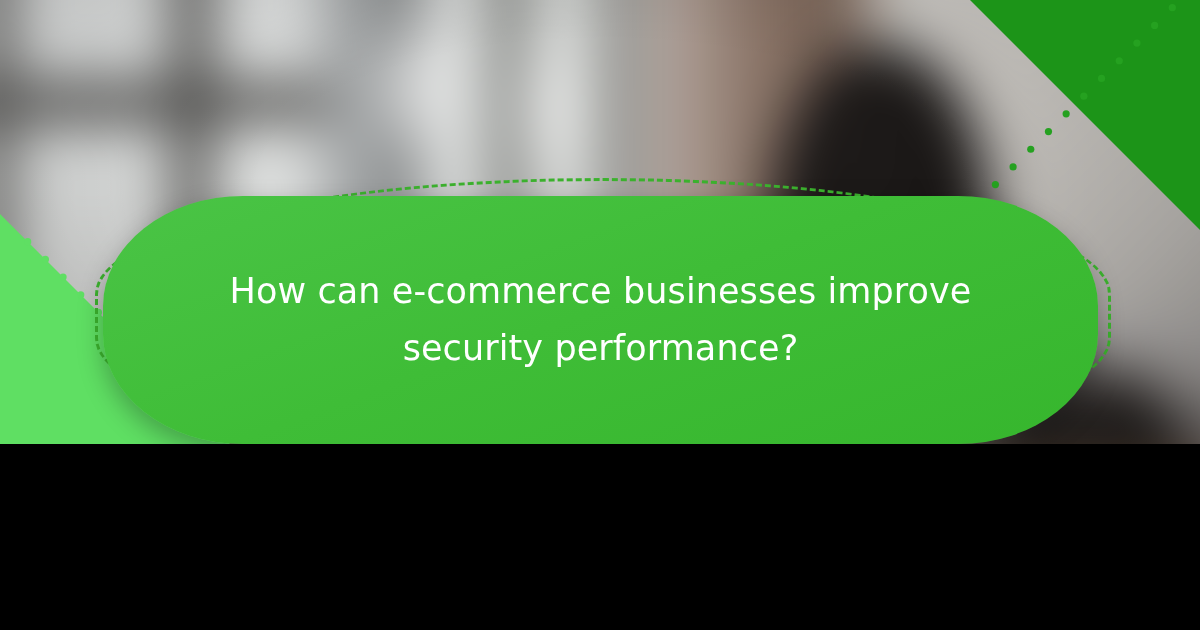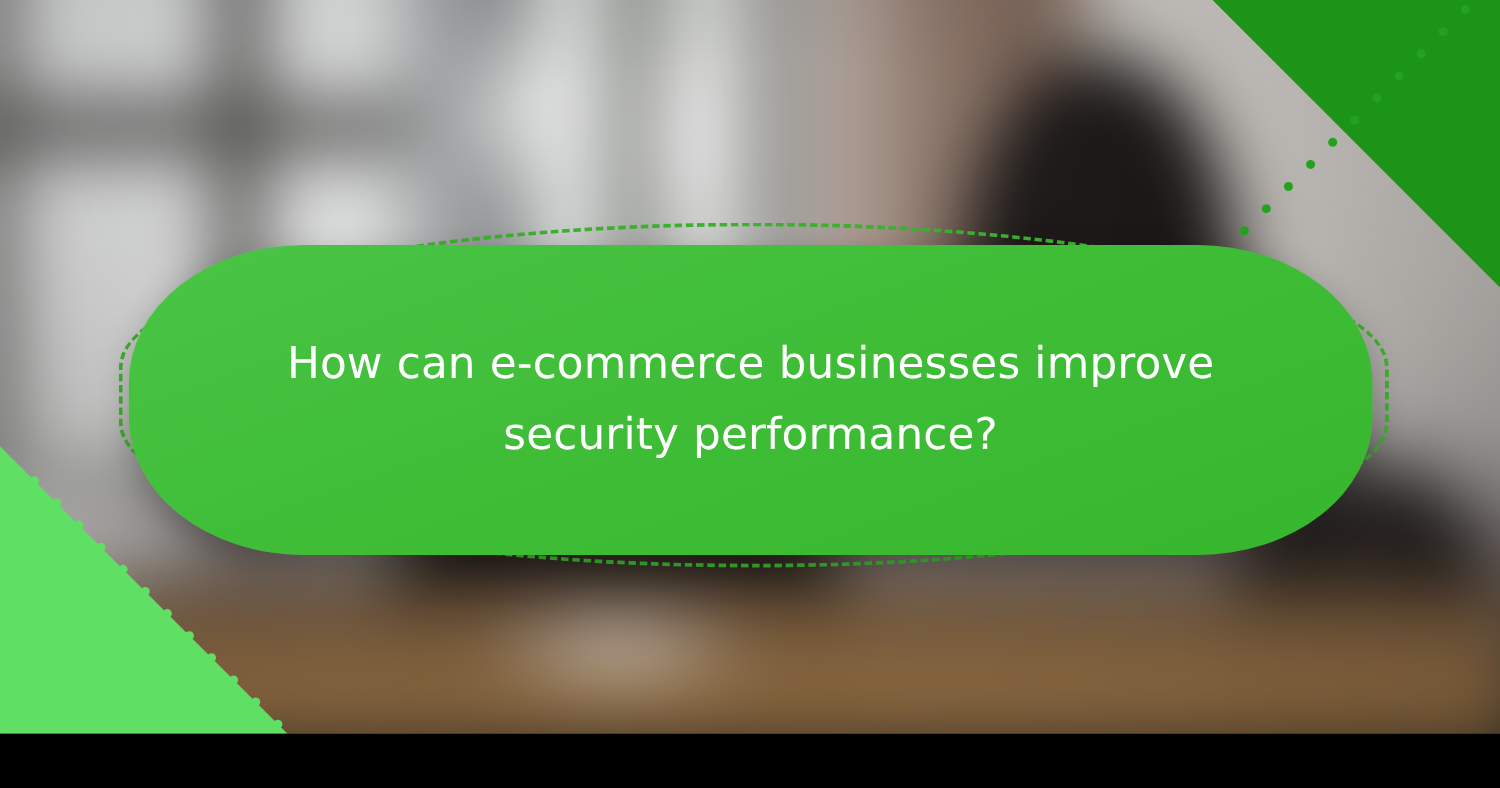--- a/index.html
+++ b/index.html
@@ -4,21 +4,21 @@
 <title>Question Card</title>
 <style>
   html, body {
     margin: 0;
     padding: 0;
     background: #000;
   }
   #stage {
     position: relative;
     width: 1200px;
-    height: 587px;
+    height: 444px;
     overflow: hidden;
     font-family: "DejaVu Sans", sans-serif;
   }
 
   
   .bg-wrap {
     position: absolute;
     inset: 0;
     overflow: hidden;
     z-index: 0;

